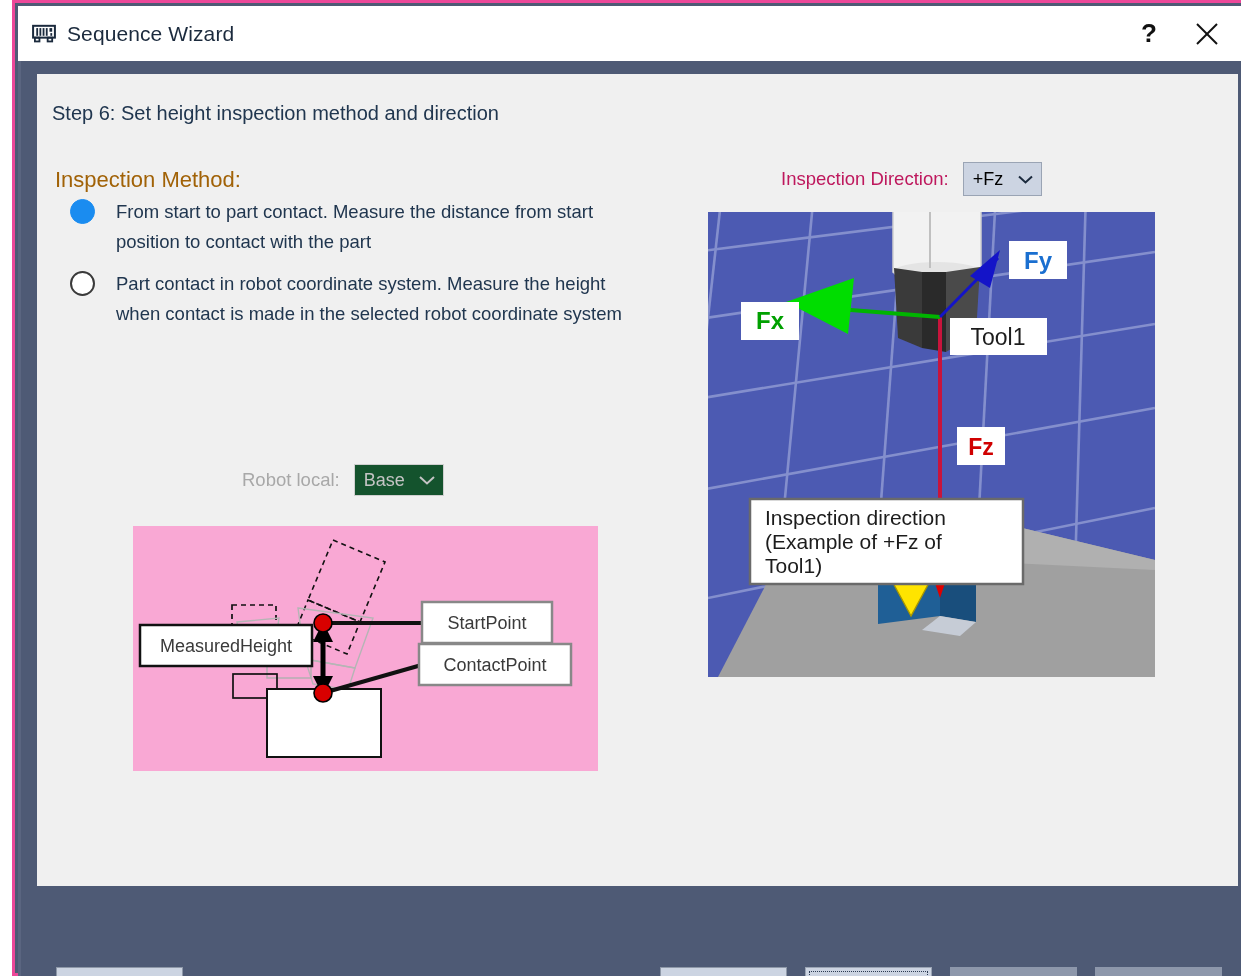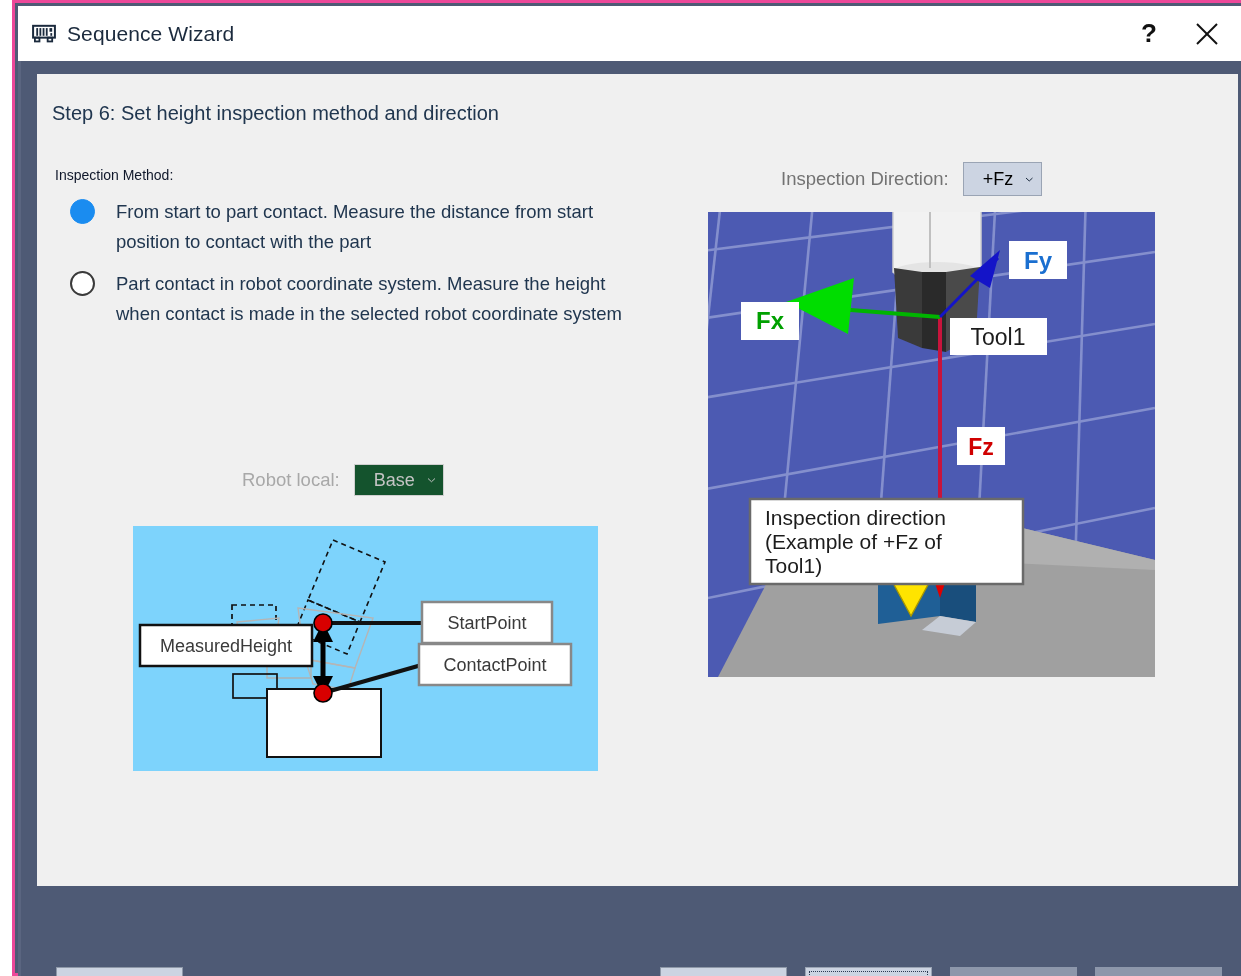--- a/index.html
+++ b/index.html
@@ -63,21 +63,21 @@
     width: 1201px; height: 812px;
     background: #f0f0f0;
   }
 
   .step-title {
     position: absolute; left: 15px; top: 28px;
     font-size: 20px; color: #20364f;
   }
   .section-label {
     position: absolute; left: 18px; top: 93px;
-    font-size: 14px; color: #0f172a;
+    font-size: 22px; color: #a16207;
   }
 
   
   .radio-row {
     position: absolute;
     display: flex; align-items: flex-start;
   }
   .radio-row.r1 { left: 33px; top: 123px; width: 560px; }
   .radio-row.r2 { left: 33px; top: 195px; width: 580px; }
   .radio-mark {
@@ -106,44 +106,44 @@
   }
   .robot-local-label {
     font-size: 18.5px; color: #a8a8a8;
   }
   .combo {
     box-sizing: border-box;
     display: inline-flex; align-items: center;
     justify-content: space-between;
     border: 1px solid #9aa4b4;
     background: #ccd4e2;
-    padding: 0 7px 0 19px;
+    padding: 0 7px 0 9px;
   }
   .combo.disabled {
     background: #14532d;
     border: 1px solid #cfcfcf;
     color: #c4c4c4;
   }
   .combo .combo-val { font-size: 18px; }
   .combo .chev { margin-left: 12px; display:block; }
   .combo-robot { width: 90px; height: 32px; margin-left: 14px; }
 
   
   .diagram {
     position: absolute; left: 96px; top: 452px;
     width: 465px; height: 245px;
-    background: #7dd3fc;
+    background: #f9a8d4;
   }
 
   
   .insp-dir-row {
     position: absolute; left: 744px; top: 88px;
     display: flex; align-items: center;
   }
-  .insp-dir-label { font-size: 18.5px; color: #737373; }
+  .insp-dir-label { font-size: 18.5px; color: #be185d; }
   .combo-dir { width: 79px; height: 34px; margin-left: 14px; }
 
   .viewport {
     position: absolute; left: 671px; top: 138px;
     width: 447px; height: 465px;
     background: #4c5ab2;
     overflow: hidden;
   }
 
   

